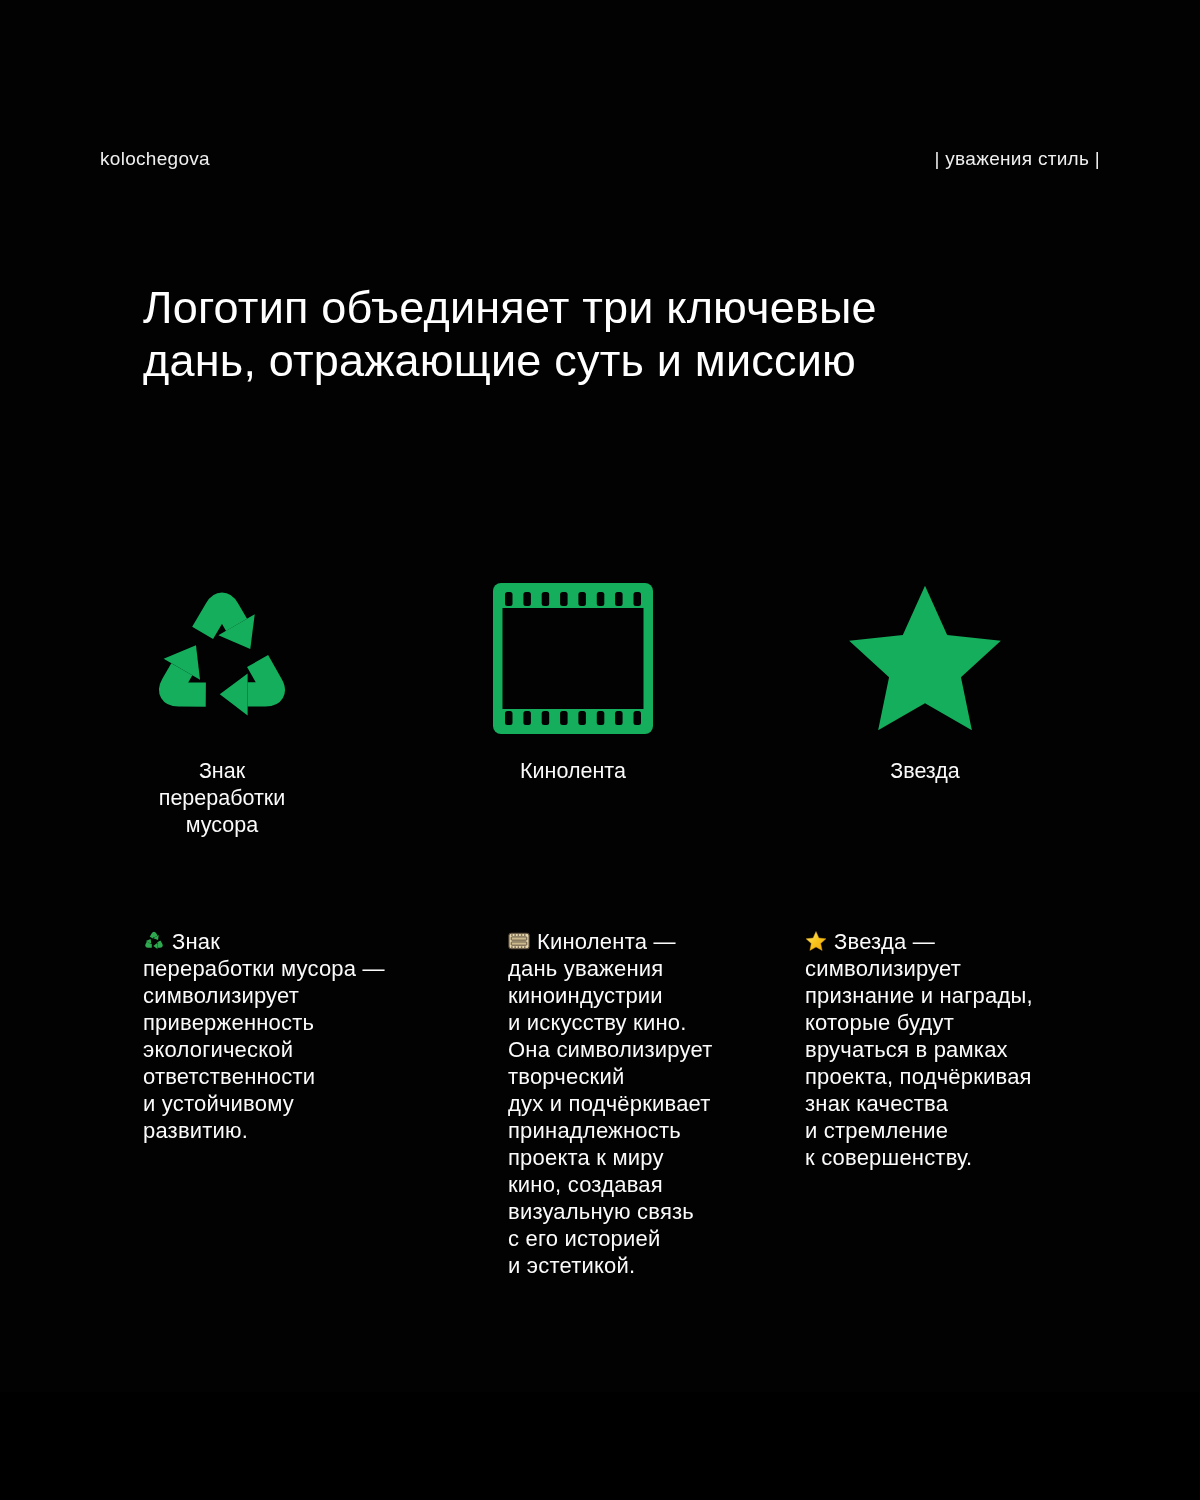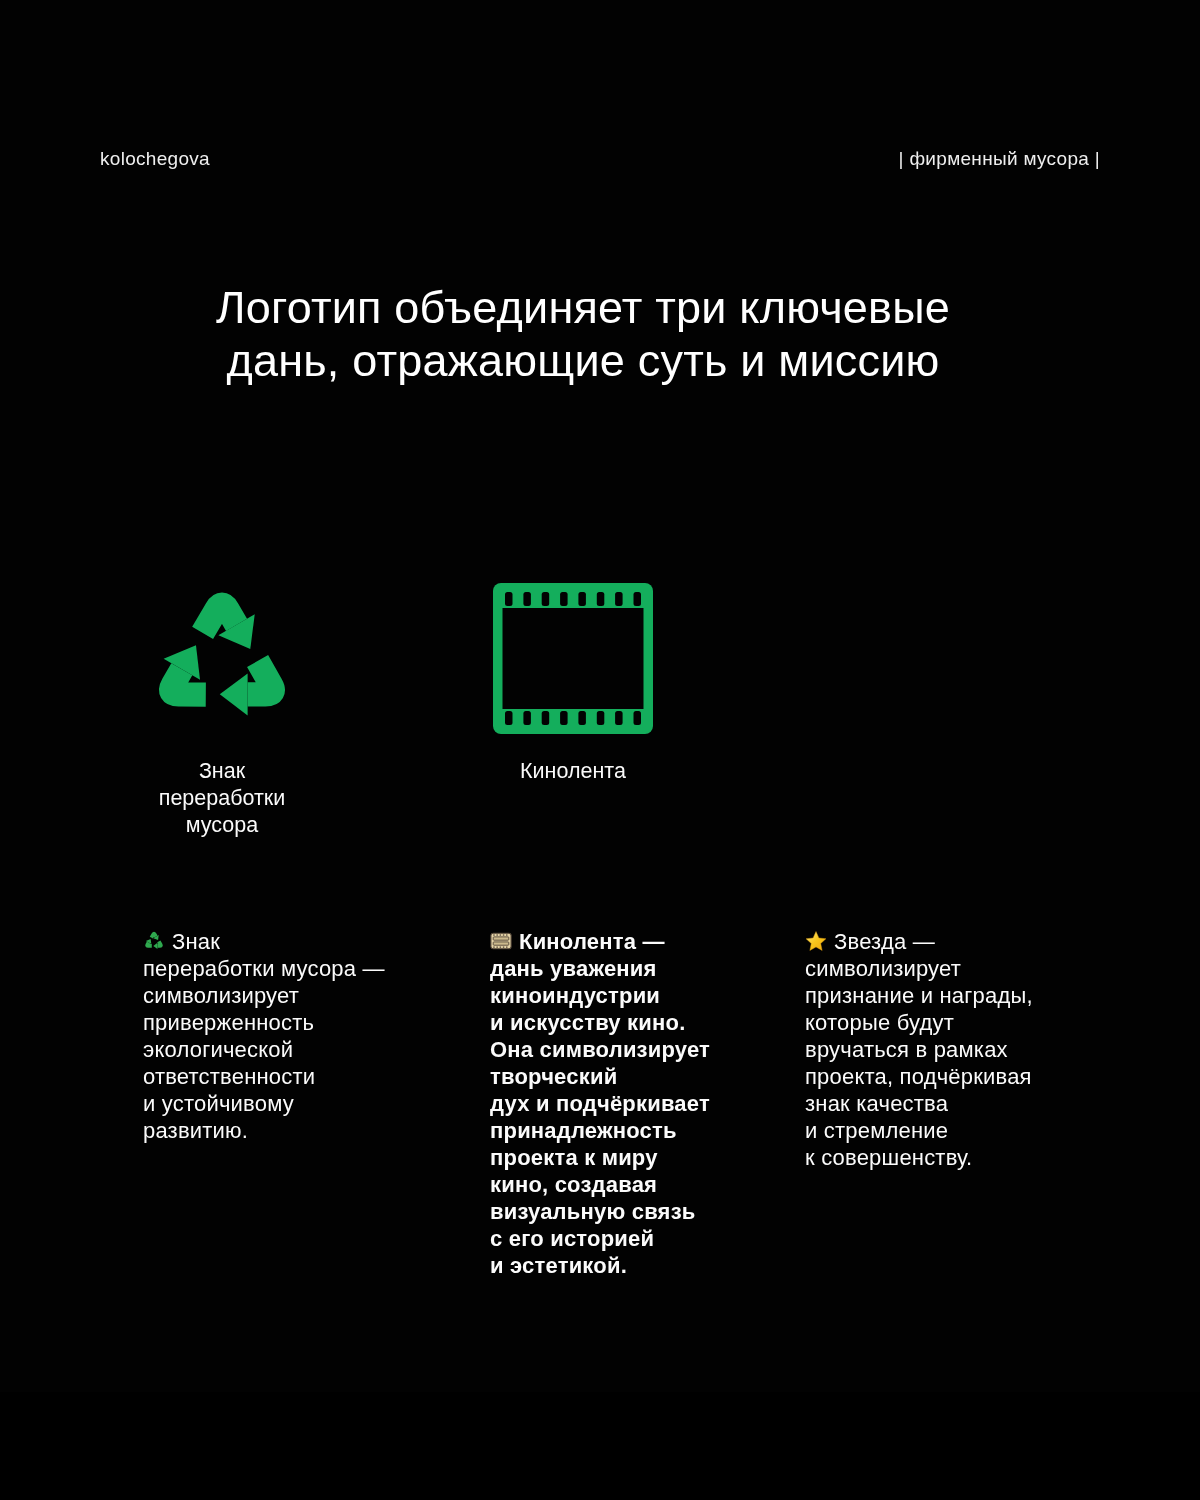--- a/index.html
+++ b/index.html
@@ -2,45 +2,45 @@
 <html><head>
 <meta charset="utf-8">
 <style>
   html,body{margin:0;padding:0;background:#000;}
   #page{position:relative;width:1200px;height:1392px;background:#020202;overflow:hidden;
         font-family:"Liberation Sans","DejaVu Sans",sans-serif;color:#f5f5f5;}
   .hdr{position:absolute;top:148px;font-size:19px;letter-spacing:.3px;color:#efefef;}
   #hdr-left{left:100px;}
   #hdr-right{right:100px;}
   #heading{position:absolute;left:143px;top:281px;width:880px;font-size:45px;
-           line-height:53px;color:#ffffff;letter-spacing:.2px;text-align:center;}
+           line-height:53px;color:#ffffff;letter-spacing:.2px;}
   .icon-col{position:absolute;top:573px;width:320px;display:flex;flex-direction:column;align-items:center;}
   #icon-col-0{left:62px;}
   #icon-col-1{left:413px;justify-content:flex-end;}
   #icon-col-2{left:765px;}
   .icon-box{height:170px;display:flex;align-items:center;justify-content:center;}
   .icon-label{margin-top:15px;font-size:21.5px;line-height:27px;text-align:center;
               white-space:pre-line;color:#fafafa;}
   .desc-col{position:absolute;top:928px;width:300px;font-size:22px;line-height:27px;
             letter-spacing:.2px;color:#fbfbfb;}
   #desc-col-0{left:143px;}
-  #desc-col-1{left:490px;font-weight:bold;}
+  #desc-col-1{left:508px;}
   #desc-col-2{left:805px;}
   .desc-col p{margin:0;}
   .desc-text{white-space:pre-line;}
   .emoji{display:inline-block;width:22px;height:22px;margin-right:7px;vertical-align:-3px;}
   .emoji svg{width:100%;height:100%;display:block;}
 </style>
 </head>
 <body>
 
 <div id="page">
 
   <div id="hdr-left" class="hdr">kolochegova</div>
-  <div id="hdr-right" class="hdr">| фирменный мусора |</div>
+  <div id="hdr-right" class="hdr">| уважения стиль |</div>
 
   <div id="heading">
     <div>Логотип объединяет три ключевые</div>
     <div>дань, отражающие суть и миссию</div>
   </div>
 
   <div id="icon-col-0" class="icon-col">
     <div class="icon-box">
       <svg width="162" height="160" viewBox="0 0 200 198" aria-hidden="true">
         <g fill="#14AE5C" stroke="#14AE5C">
@@ -85,20 +85,28 @@
           <rect x="85.4" y="128" width="7.5" height="14" rx="2.5"></rect>
           <rect x="103.8" y="128" width="7.5" height="14" rx="2.5"></rect>
           <rect x="122.1" y="128" width="7.5" height="14" rx="2.5"></rect>
           <rect x="140.5" y="128" width="7.5" height="14" rx="2.5"></rect>
         </g>
       </svg>
     </div>
     <div class="icon-label">Кинолента</div>
   </div>
 
+  <div id="icon-col-2" class="icon-col">
+    <div class="icon-box">
+      <svg width="168" height="162" viewBox="0 0 200 192" aria-hidden="true">
+        <polygon fill="#14AE5C" points="100,10 126.4,68.6 190.3,75.6 142.8,118.9 155.8,181.9 100,150 44.2,181.9 57.2,118.9 9.7,75.6 73.6,68.6"></polygon>
+      </svg>
+    </div>
+    <div class="icon-label">Звезда</div>
+  </div>
 
   <div id="desc-col-0" class="desc-col">
     <p>
       <span class="emoji">
         <svg viewBox="0 0 200 198" aria-hidden="true">
           <g fill="#2FA94F" stroke="#2FA94F">
             <g>
                 <path d="M76,68 L93,39 Q100,27 107,39 L118,58" fill="none" stroke-width="34"></path>
                 <polygon points="93,73 143,44 137,91" stroke="none"></polygon>
               </g>

